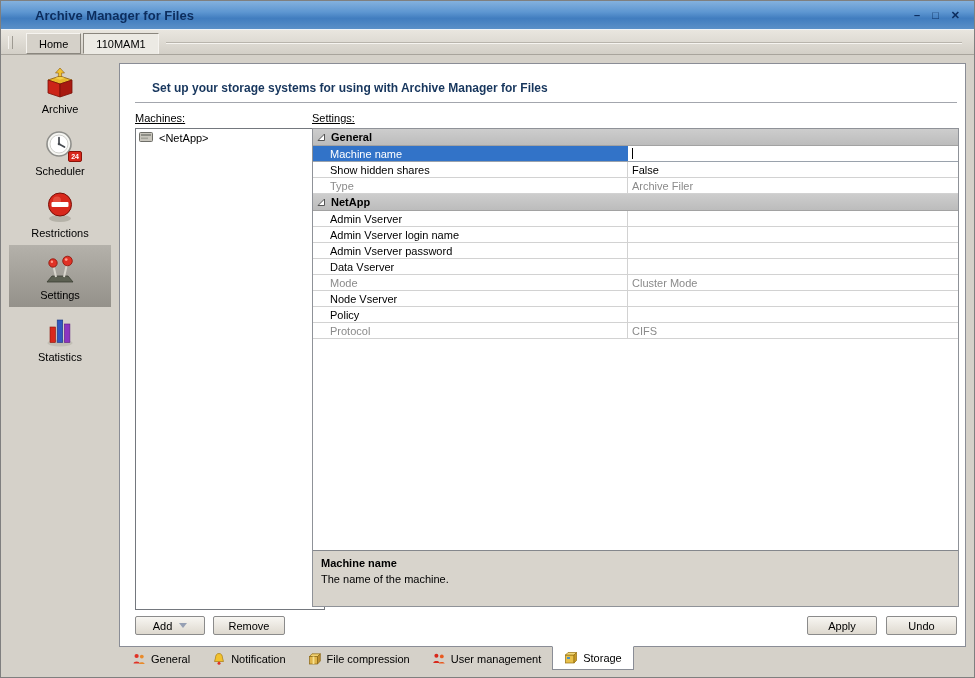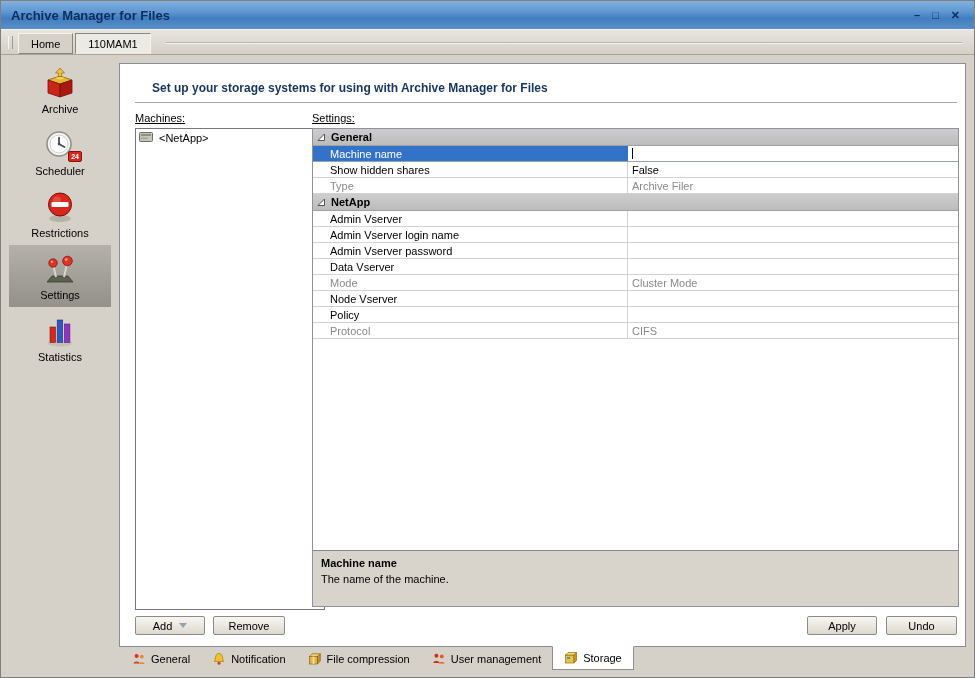--- a/index.html
+++ b/index.html
@@ -4,30 +4,30 @@
 <style>
   html,body{margin:0;padding:0;}
   body{font-family:"Liberation Sans",sans-serif;background:#ffffff;}
   .window{position:relative;width:975px;height:678px;background:#d5d1c9;overflow:hidden;
           border:1px solid #7f7f7f;box-sizing:border-box;cursor:default;}
 
   
   .titlebar{position:absolute;left:0;top:0;width:100%;height:28px;box-sizing:border-box;
     background:linear-gradient(180deg,#84b1de 0%,#5d96d1 40%,#417dbf 62%,#5a90c8 100%);
     display:flex;align-items:center;padding:0 10px;}
-  .title{font-size:13px;font-weight:bold;color:#0c2d5e;}
+  .title{font-size:13px;font-weight:bold;color:#0c2d5e;margin-left:24px;}
   .win-controls{margin-left:auto;display:flex;gap:12px;align-items:center;padding-right:4px;}
   .winbtn{font-size:11px;font-weight:bold;color:#0c2d5e;line-height:1;}
 
   
   .topbar{position:absolute;left:0;top:28px;width:100%;height:26px;box-sizing:border-box;
     background:linear-gradient(#e9e6df,#d3cfc7);border-top:1px solid #eef3f8;border-bottom:1px solid #a8a49c;}
   .grip{position:absolute;left:7px;top:6px;height:13px;width:3px;
     border-left:1px solid #f6f4f0;border-right:1px solid #9e9a92;}
-  .top-tabs{position:absolute;left:17px;top:3px;display:flex;gap:2px;}
+  .top-tabs{position:absolute;left:25px;top:3px;display:flex;gap:2px;}
   .ttab{height:19px;padding:0 12px;display:flex;align-items:center;font-size:11px;background:#d5d1c9;
     border:1px solid;border-color:#f6f4f0 #8a867e #8a867e #f6f4f0;}
   .ttab.active{background:#eceae4;border-color:#8a867e #f6f4f0 #eceae4 #8a867e;}
   .topbar-rule{position:absolute;left:165px;right:12px;top:12px;height:0;
     border-top:1px solid #b8b4ac;border-bottom:1px solid #f6f4f0;}
 
   
   .sidebar{position:absolute;left:8px;top:58px;width:102px;bottom:8px;display:flex;flex-direction:column;}
   .side-item{display:flex;flex-direction:column;align-items:center;gap:3px;padding:7px 0 6px;}
   .side-item.selected{background:linear-gradient(#b4b1aa,#94918a);}

